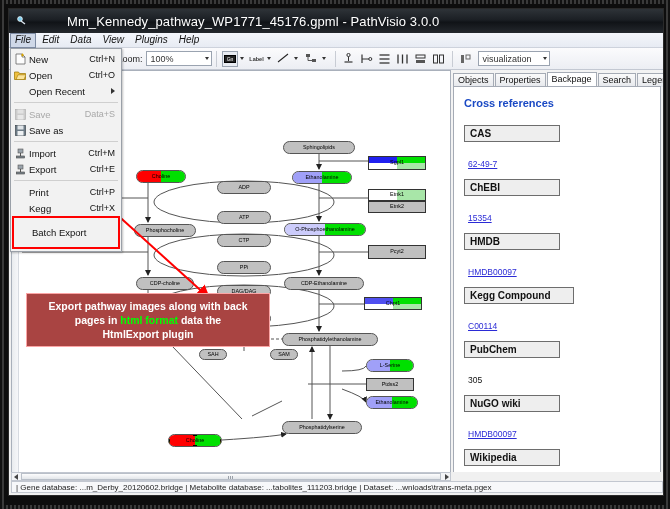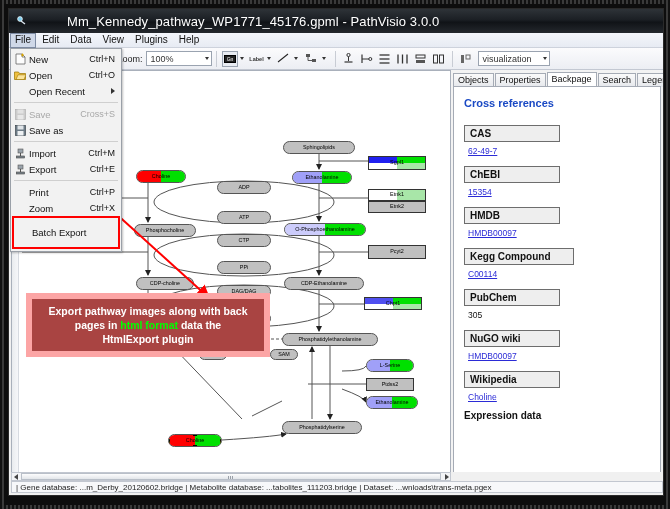--- a/index.html
+++ b/index.html
@@ -52,20 +52,21 @@
   }
   #title-text { font-size: 13px; letter-spacing: 0.1px; padding-left: 34px; }
 
   
   #menubar {
     position: absolute; left: 0; top: 24px; width: 100%; height: 15px;
     background: linear-gradient(180deg,#f4f6fb 0%, #e7ebf3 100%);
     display: flex; align-items: center;
     font-size: 10px; color: #111;
     border-bottom: 1px solid #cdd2dc;
+    font-style: italic;
   }
   .menu-item {
     padding: 1px 5px 2px 5px; margin-left: 1px; cursor: default;
     line-height: 12px;
   }
   .menu-item.active {
     background: #cfd8e8;
     border: 1px solid #7d8ba3;
     padding: 0px 4px 1px 4px;
   }
@@ -148,21 +149,21 @@
     color:#1a49c4; font-weight:bold; font-size:11px; margin-bottom:14px;
   }
   .xref-row{ margin-bottom:8px; }
   .xref-head{
     display:inline-block;
     border:1px solid #6d6d6d;
     background:#eeeeee;
     font-weight:bold; font-size:10px; color:#111;
     padding:2px 22px 2px 5px;
     min-width:96px;
-    margin-bottom:4px;
+    margin-bottom:17px;
   }
   .xref-val{ font-size:8.5px; padding-left:4px; color:#2b2bd6; text-decoration:underline; }
   .xref-val.plain{ color:#111; text-decoration:none; }
   #expr-data{ font-weight:bold;font-size:10px;color:#111;margin-top:4px; }
 
   
   #status-wrap{
     position:absolute;left:0;bottom:0;width:100%;height:23px;
     background:#f0f0f0;
   }
@@ -240,21 +241,21 @@
         display:grid;grid-template-columns:1fr 1fr;grid-template-rows:1fr 1fr;}
 
   .sel-handles > span{
     position:absolute;width:4px;height:4px;background:#ffff00;border:1px solid #000;z-index:6;
   }
 
   
   #callout{
     position:absolute;
     background:#a94442;
-    border:6px solid #fca5a5;
+    border:1px solid #fca5a5;
     color:#ffffff;
     font-weight:bold;
     font-size:10.5px;
     line-height:14px;
     text-align:center;
     padding:5px 6px;
     z-index:30;
   }
   #callout .hl{ color:#00ff00; }
 </style>
@@ -706,21 +707,21 @@
     <div class="fm-sep"></div>
     <div class="fm-item disabled">
       <span class="fm-icon">
         <svg width="11" height="11" viewBox="0 0 11 11">
           <rect x="0.5" y="0.5" width="10" height="10" fill="#cccccc" stroke="#b0b0b0" stroke-width="0.7"></rect>
           <rect x="2.5" y="0.5" width="6" height="4" fill="#e2e2e2"></rect>
           <rect x="2.5" y="6" width="6" height="4.5" fill="#e8e8e8"></rect>
         </svg>
       </span>
       <span class="fm-label">Save</span>
-      <span class="fm-acc">Cross+S</span>
+      <span class="fm-acc">Data+S</span>
     </div>
     <div class="fm-item">
       <span class="fm-icon">
         <svg width="11" height="11" viewBox="0 0 11 11">
           <rect x="0.5" y="0.5" width="10" height="10" fill="#6d7b86" stroke="#3c464e" stroke-width="0.7"></rect>
           <rect x="2.5" y="0.5" width="6" height="4" fill="#dfe4e8"></rect>
           <rect x="2.5" y="6" width="6" height="4.5" fill="#eef1f3"></rect>
         </svg>
       </span>
       <span class="fm-label">Save as</span>
@@ -750,21 +751,21 @@
       <span class="fm-acc">Ctrl+E</span>
     </div>
     <div class="fm-sep"></div>
     <div class="fm-item">
       <span class="fm-icon"></span>
       <span class="fm-label">Print</span>
       <span class="fm-acc">Ctrl+P</span>
     </div>
     <div class="fm-item">
       <span class="fm-icon"></span>
-      <span class="fm-label">Zoom</span>
+      <span class="fm-label">Kegg</span>
       <span class="fm-acc">Ctrl+X</span>
     </div>
     <div class="fm-item highlight">
       <span class="fm-icon"></span>
       <span class="fm-label">Batch Export</span>
       <span class="fm-acc"></span>
     </div>
   </div>
 
 </div>

